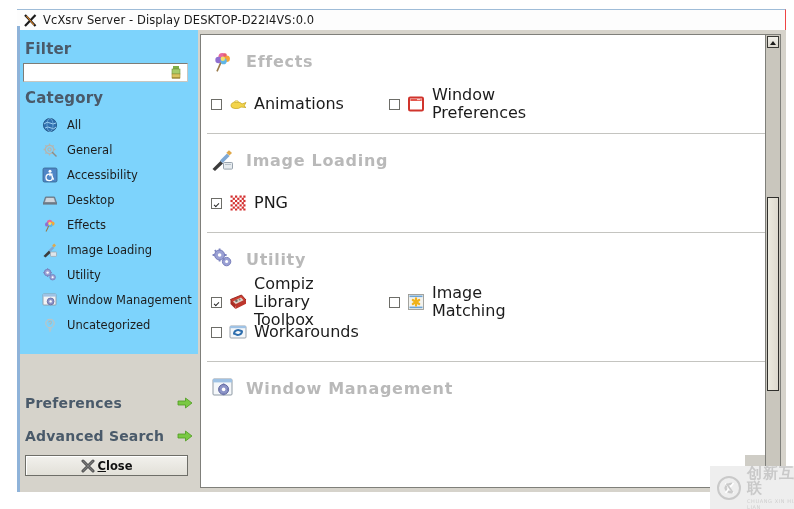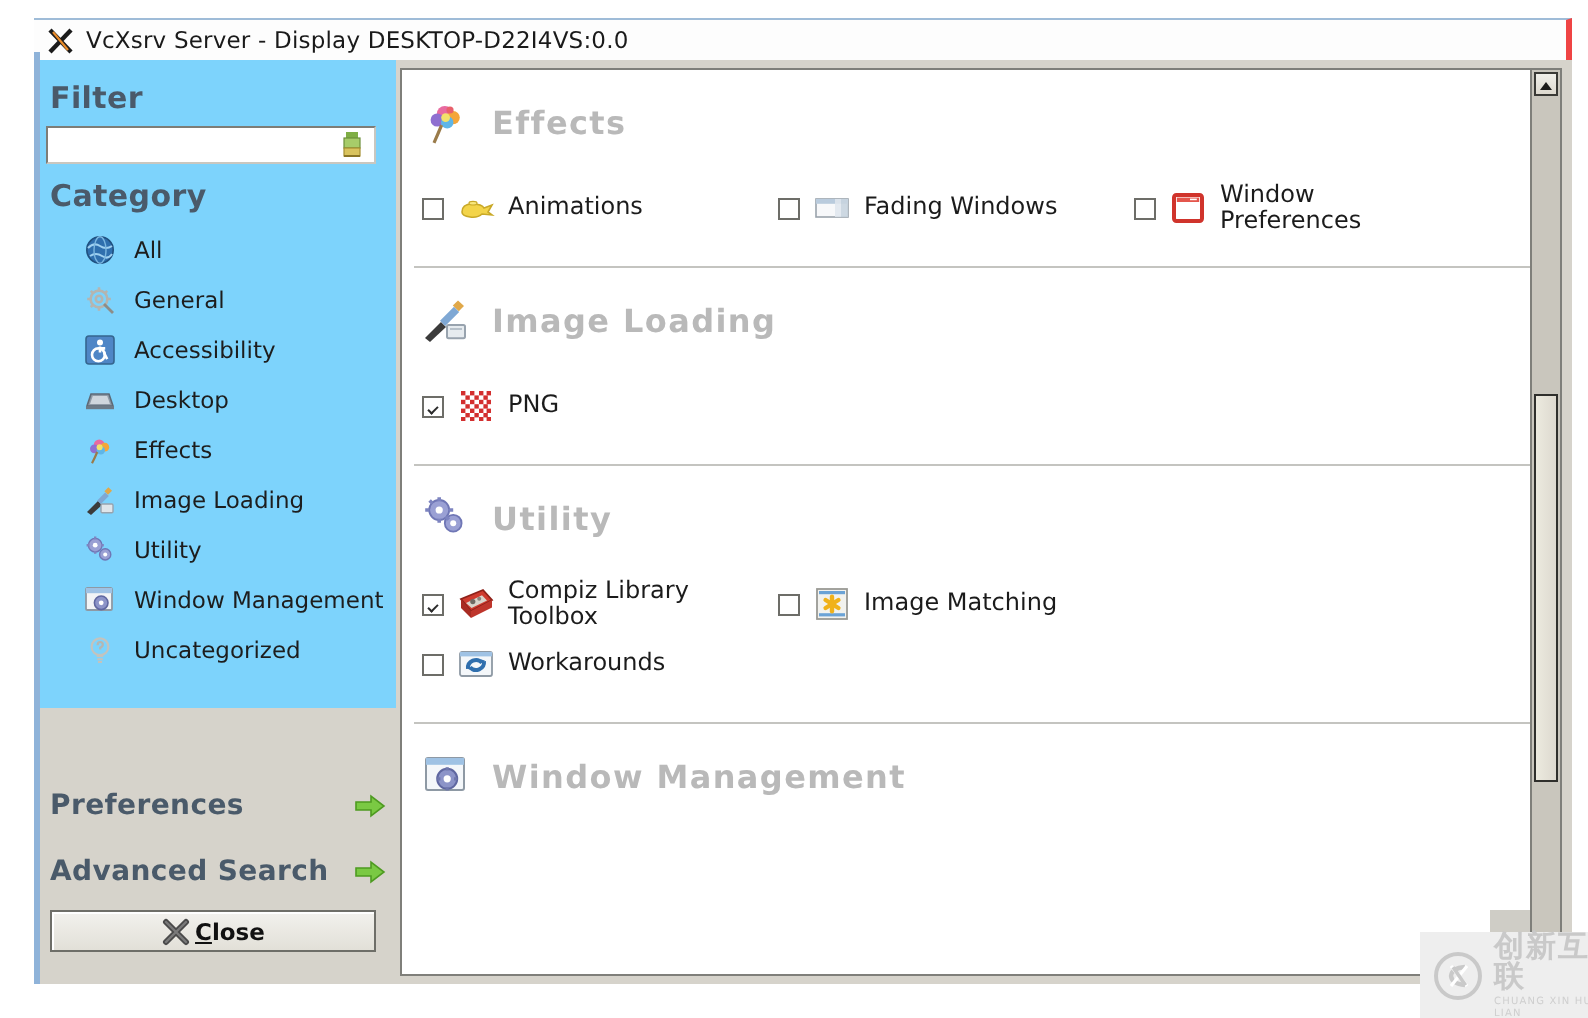--- a/index.html
+++ b/index.html
@@ -10,21 +10,21 @@
     font-size:11px;color:#1b1b1b;
     -webkit-font-smoothing:antialiased;
   }
   
   #app{position:absolute;left:0;top:0;width:794px;height:509px;background:#ffffff;}
 
   #titlebar{
     position:absolute;left:17px;top:9px;width:769px;height:21px;
     background:#fdfdfd;
     border-top:1px solid #9fbcd8;
-    border-right:3px solid #ef4444;
+    border-right:1px solid #ef4444;
     display:flex;align-items:center;gap:6px;
     padding-left:7px;box-sizing:border-box;
   }
   #titlebar .tb-text{font-size:11.5px;color:#1a1a1a;letter-spacing:0.1px;white-space:nowrap;}
   .xlogo{width:13px;height:13px;position:relative;flex:0 0 13px;}
   .xlogo svg{display:block;}
 
   #winbody{
     position:absolute;left:17px;top:30px;width:769px;height:462px;
     background:#d6d3cb;
@@ -120,21 +120,21 @@
     width:11px;height:11px;flex:0 0 11px;
     border:1px solid #6d6d68;background:#ffffff;
     position:relative;box-sizing:border-box;
   }
   .cb.on:after{
     content:"";position:absolute;left:2px;top:4px;
     width:4px;height:2px;border-left:1.4px solid #2b2b2b;border-bottom:1.4px solid #2b2b2b;
     transform:rotate(-45deg);
   }
   .pl-ico{width:20px;height:20px;flex:0 0 20px;position:relative;}
-  .pl-label{font-size:12px;color:#1b1b1b;line-height:1.12;max-width:120px;}
+  .pl-label{font-size:16px;color:#1b1b1b;line-height:1.12;max-width:120px;}
 
   
   #vscroll{
     position:absolute;left:765px;top:34px;width:16px;height:454px;
     background:#c9c6bd;border:1px solid #7f7f7a;box-sizing:border-box;
   }
   #sb-up{
     position:absolute;left:1px;top:1px;width:12px;height:12px;
     background:linear-gradient(#f0efe9,#ddd9cf);border:1px solid #3a3a36;
     box-sizing:border-box;
@@ -379,32 +379,20 @@
               <span class="cb"></span>
               <span class="pl-ico">
                 <svg width="20" height="20" viewBox="0 0 20 20">
                   <path d="M3 12 Q3 8 8 8 Q13 8 14 10 L18 8.5 L16 12 L18 13.5 L13 13 Q11 15 7 14.5 Q3 14 3 12 Z" fill="#f3d44a" stroke="#c9a928" stroke-width="0.8"></path>
                   <ellipse cx="8.5" cy="7.6" rx="2" ry="0.9" fill="#f8e77e" stroke="#c9a928" stroke-width="0.6"></ellipse>
                 </svg>
               </span>
               <span class="pl-label">Animations</span>
             </div>
 
-            <div class="plugin">
-              <span class="cb"></span>
-              <span class="pl-ico">
-                <svg width="20" height="20" viewBox="0 0 20 20">
-                  <rect x="2" y="5.5" width="16" height="9" fill="#f7f8fa" stroke="#9aa3ac" stroke-width="0.8"></rect>
-                  <rect x="2" y="5.5" width="16" height="2.4" fill="#b9cbdd"></rect>
-                  <rect x="11.5" y="5.5" width="3" height="9" fill="#dfe6ed" opacity="0.85"></rect>
-                  <rect x="14.5" y="5.5" width="3.5" height="9" fill="#c8d4df" opacity="0.9"></rect>
-                </svg>
-              </span>
-              <span class="pl-label">Fading Windows</span>
-            </div>
 
             <div class="plugin">
               <span class="cb"></span>
               <span class="pl-ico">
                 <svg width="20" height="20" viewBox="0 0 20 20">
                   <rect x="3" y="3.5" width="14" height="13" rx="1.2" fill="#ffffff" stroke="#d0342c" stroke-width="2"></rect>
                   <rect x="4.4" y="4.8" width="11.2" height="2.2" fill="#e4564c"></rect>
                   <rect x="11" y="5.3" width="3.4" height="0.8" fill="#ffffff"></rect>
                 </svg>
               </span>

